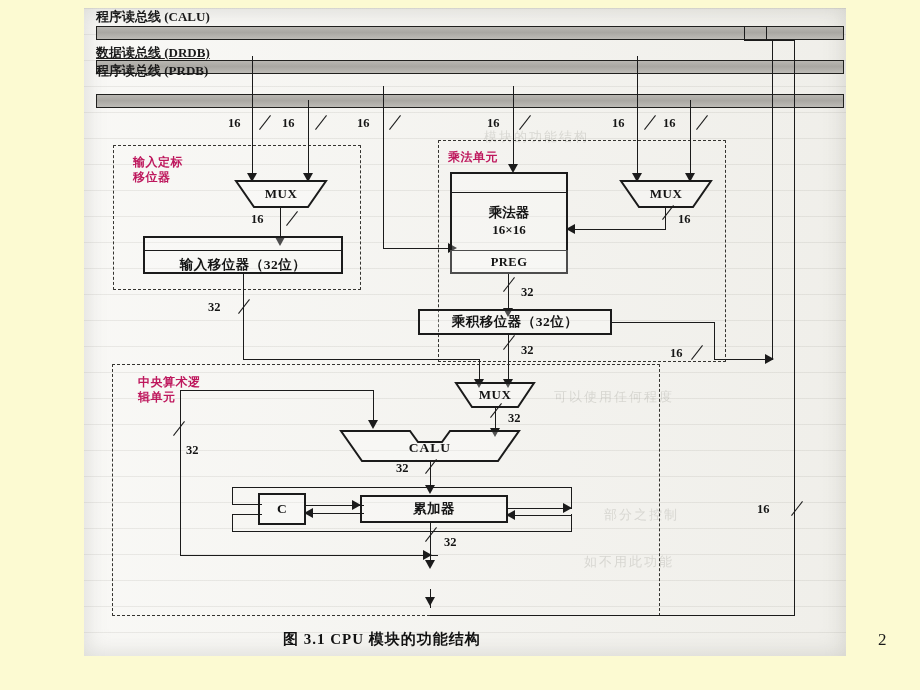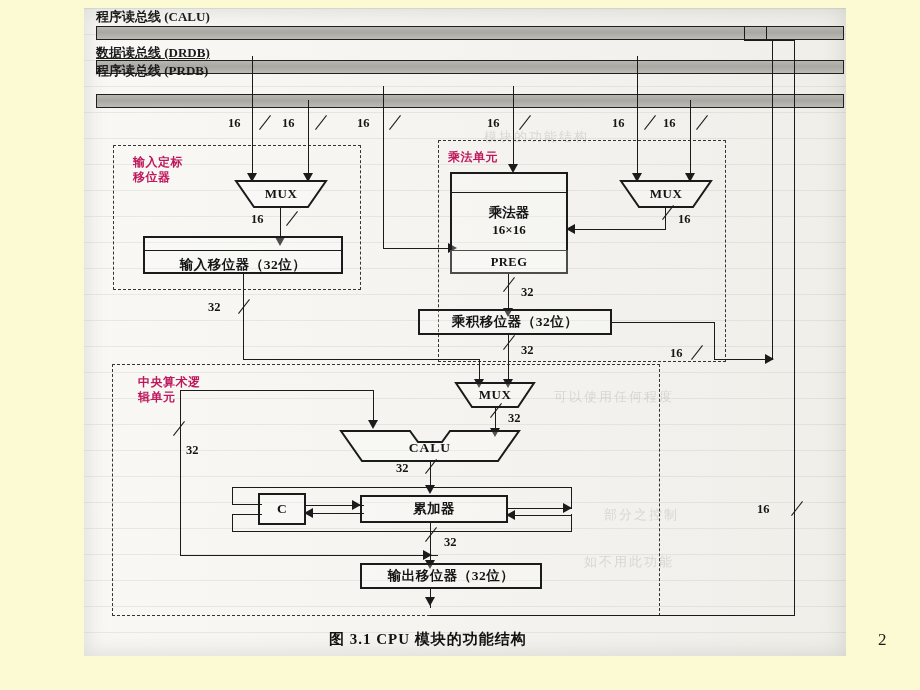--- a/index.html
+++ b/index.html
@@ -117,21 +117,21 @@
   }
   .calutext{
     position:absolute;left:0;right:0;bottom:6px;
     text-align:center;font-family:"Liberation Serif",serif;
     font-weight:bold;font-size:13.5px;color:#141414;letter-spacing:1px;
     pointer-events:none;
   }
 
   .caption{
     position:absolute;font-weight:bold;font-size:15px;color:#121212;
-    white-space:nowrap;letter-spacing:1px;margin-left:46px;
+    white-space:nowrap;letter-spacing:1px;
   }
   .pagenum{
     position:absolute;font-family:"Liberation Serif",serif;
     font-size:17px;color:#1a1a1a;
   }
 </style>
 </head>
 <body>
 
 <div id="slide">
@@ -329,23 +329,20 @@
   <div class="vline thin" style="left:571px;top:514px;height:18px;"></div>
   <div class="hline thin" style="left:508px;top:515px;width:64px;"></div>
   <div class="arrowleft" style="left:506px;top:510px;"></div>
 
   <div class="vline" style="left:430px;top:523px;height:40px;"></div>
   <div class="arrowdown" style="left:425px;top:560px;"></div>
   <div class="slash" style="left:422px;top:534px;"></div>
   <div class="wlabel" style="left:444px;top:535px;">32</div>
   <div class="arrowright" style="left:423px;top:550px;"></div>
 
-  <div class="block" style="left:360px;top:563px;width:182px;height:26px;">
-    <span>输出移位器（32位）</span>
-  </div>
   <div class="vline" style="left:430px;top:589px;height:19px;"></div>
   <div class="arrowdown" style="left:425px;top:597px;"></div>
   <div class="hline" style="left:430px;top:615px;width:365px;"></div>
 
   <div class="vline" style="left:794px;top:40px;height:576px;"></div>
   <div class="hline" style="left:766px;top:40px;width:29px;"></div>
   <div class="vline" style="left:766px;top:26px;height:15px;"></div>
 
   <div class="vline" style="left:772px;top:40px;height:320px;"></div>
   <div class="hline" style="left:744px;top:40px;width:29px;"></div>

